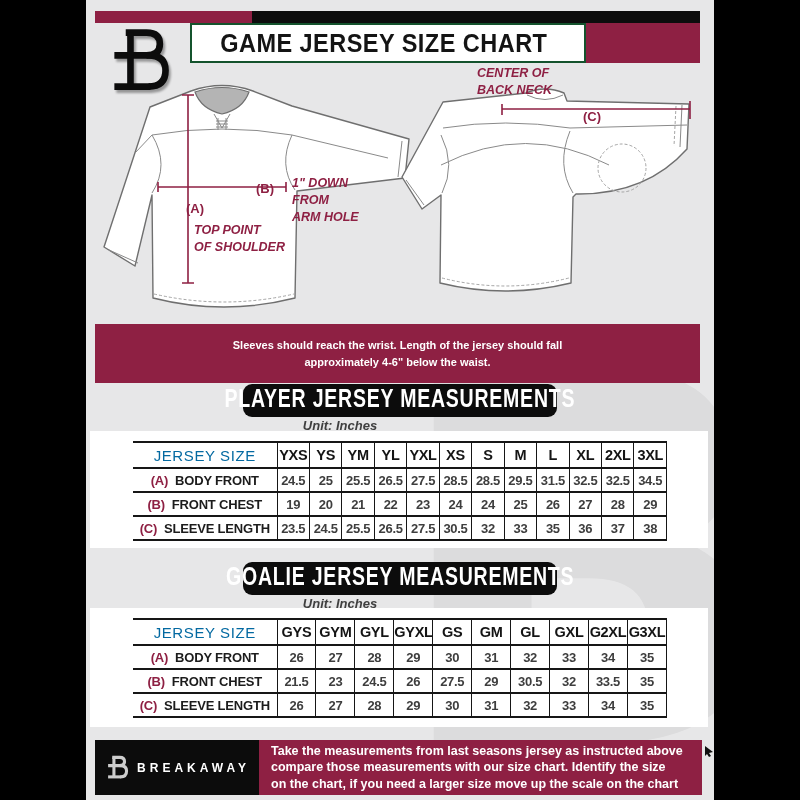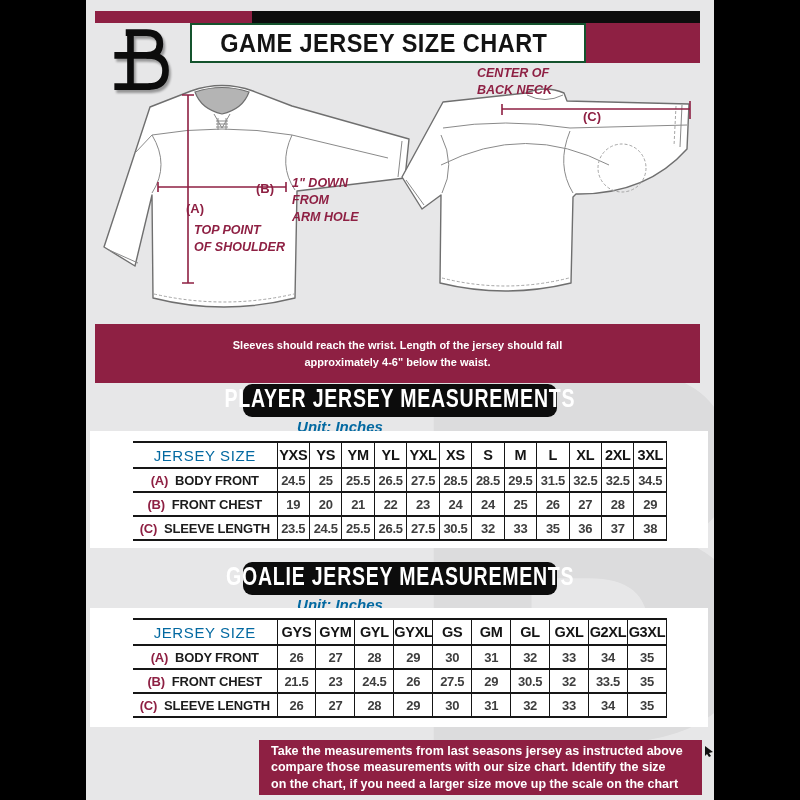--- a/index.html
+++ b/index.html
@@ -42,22 +42,22 @@
           display:flex;align-items:center;justify-content:center;text-align:center;
           font-size:11px;font-weight:600;line-height:1.5;}
 
   
   .section-box{left:157px;width:314px;height:33px;background:#0c0c0c;border-radius:9px;
                display:flex;justify-content:center;}
   .section-box span{color:#fff;font-size:25px;font-weight:800;letter-spacing:1px;
                     transform:scaleX(.78);white-space:nowrap;}
   .sec-player{top:384px;}
   .sec-goalie{top:562px;}
-  .unit{left:0;width:508px;text-align:center;font-size:15px;font-weight:700;
-        font-style:italic;color:#0369a1;}
+  .unit{left:0;width:508px;text-align:center;font-size:13px;font-weight:700;
+        font-style:italic;color:#404040;}
   .unit-player{top:418px;}
   .unit-goalie{top:596px;}
 
   
   .panel{left:4px;width:618px;background:#fff;}
   .panel-player{top:431px;height:117px;}
   .panel-goalie{top:608px;height:119px;}
 
   table.size{border-collapse:collapse;table-layout:fixed;width:534px;position:absolute;left:47px;}
   #player-table{top:441px;}
@@ -330,20 +330,31 @@
           <td class="val">30</td>
           <td class="val">31</td>
           <td class="val">32</td>
           <td class="val">33</td>
           <td class="val">34</td>
           <td class="val">35</td>
         </tr>
       </tbody>
     </table>
 
+  <div class="abs footer-black">
+    <svg class="logo-foot" viewBox="0 0 72 76">
+      <g class="mono">
+        <path d="M22,7 H44 Q58,7 58,19 Q58,31 44,31"></path>
+        <path d="M10,31 H46 Q64,31 64,47 Q64,64 46,64"></path>
+        <path d="M10,64 H48"></path>
+        <path d="M27,7 V64"></path>
+      </g>
+    </svg>
+    <span class="footer-brand">BREAKAWAY</span>
+  </div>
   <div class="abs footer-note">
     <div class="pre">Take the measurements from last seasons jersey as instructed above
 compare those measurements  with our size chart. Identify the size
 on the chart, if you need a larger size move up the scale on the chart</div>
   </div>
 
   <svg class="abs cursor" viewBox="0 0 10 12">
     <path d="M1,1 L9,7 L5,8 L7,11 L5,12 L3,9 L1,11 Z" fill="#111"></path>
   </svg>
 

